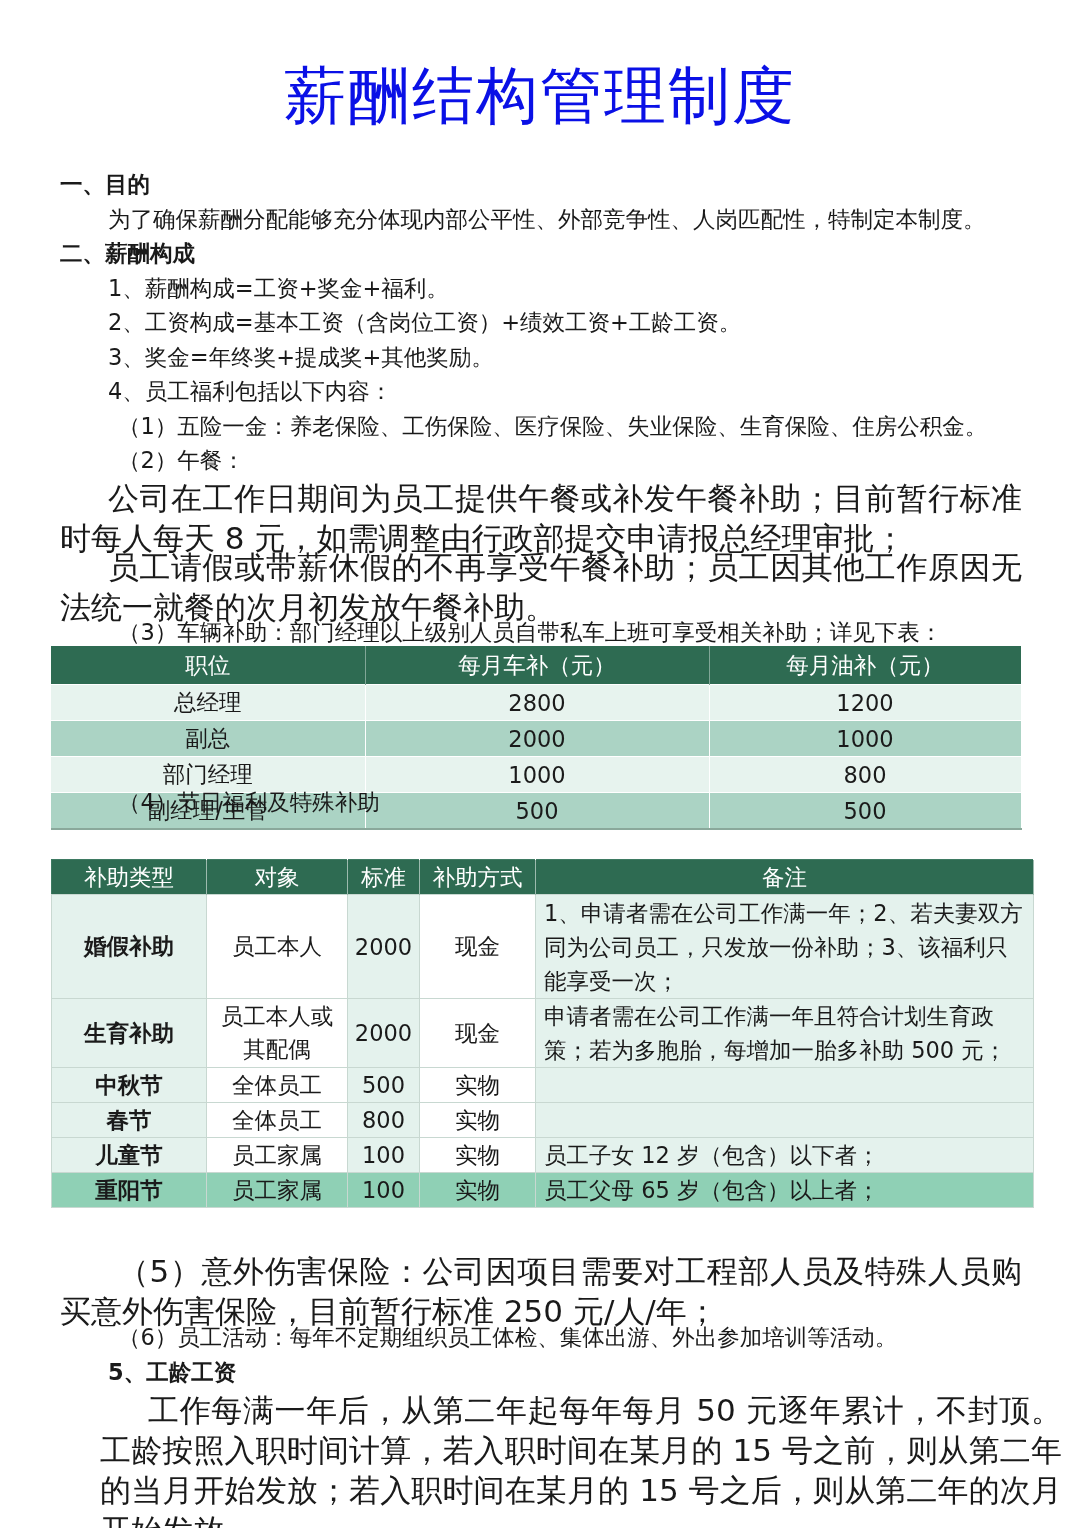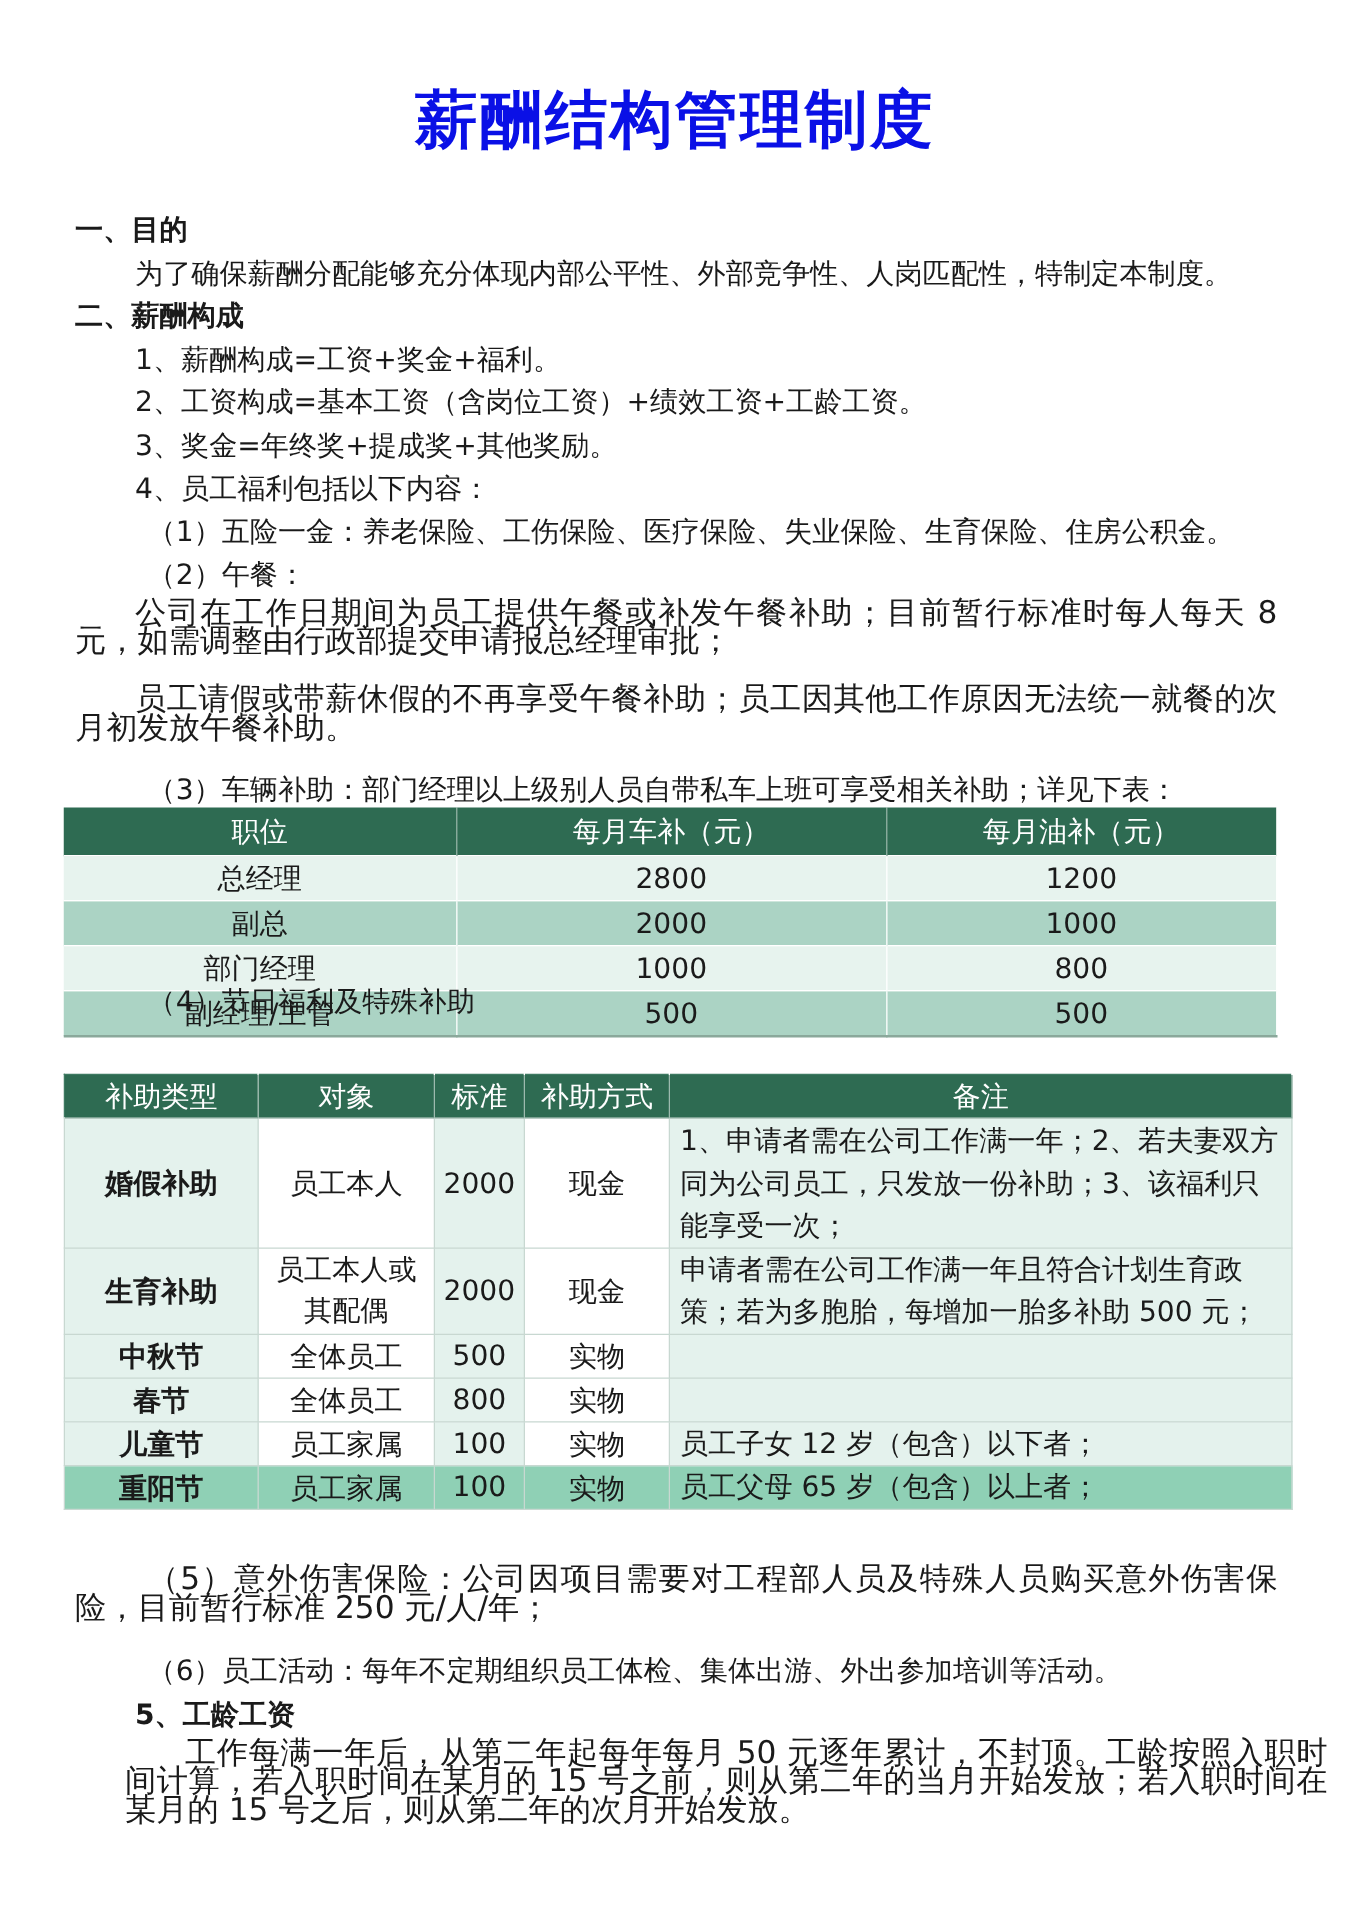--- a/index.html
+++ b/index.html
@@ -1,23 +1,23 @@
 <!DOCTYPE html>
 <html><head>
 <meta charset="utf-8">
 <style>
   html, body { margin: 0; padding: 0; background: #ffffff; }
   body { width: 1080px; height: 1528px; position: relative; overflow: hidden;
          font-family: "DejaVu Sans", "Liberation Sans", sans-serif; color: #1a1a1a; }
   .title { position: absolute; top: 58px; left: 0; width: 1080px; text-align: center;
-           font-size: 50px; font-weight: bold; color: #0a10e6; letter-spacing: 2px; line-height: 76px; }
+           font-size: 62px; font-weight: normal; color: #0a10e6; letter-spacing: 2px; line-height: 76px; }
   .line { position: absolute; left: 60px; width: 965px; font-size: 22.5px; line-height: 34px; white-space: nowrap; }
   .ind1 { padding-left: 48px; box-sizing: border-box; }
   .ind2 { padding-left: 58px; box-sizing: border-box; }
-  .para { position: absolute; left: 60px; width: 962px; font-size: 25px; line-height: 23px; text-indent: 48px; text-align: justify; }
+  .para { position: absolute; left: 60px; width: 962px; font-size: 31px; line-height: 40px; text-indent: 48px; text-align: justify; }
   .h { font-weight: bold; }
 
   table { border-collapse: collapse; position: absolute; table-layout: fixed; }
   td, th { text-align: center; vertical-align: middle; font-weight: normal; padding: 0; font-size: 22.5px; }
   .t1 { left: 51px; top: 646px; width: 970px; border-bottom: 2px solid #8aa89b; }
   .t1 th { background: #2e6b52; color: #ffffff; height: 38px; border-right: 1px solid #ffffff66; }
   .t1 td { height: 35px; border-right: 1px solid #ffffff; border-top: 1px solid #ffffff; }
   .t1 tr.light td { background: #e7f3ee; }
   .t1 tr.dark td { background: #abd3c4; }
 

